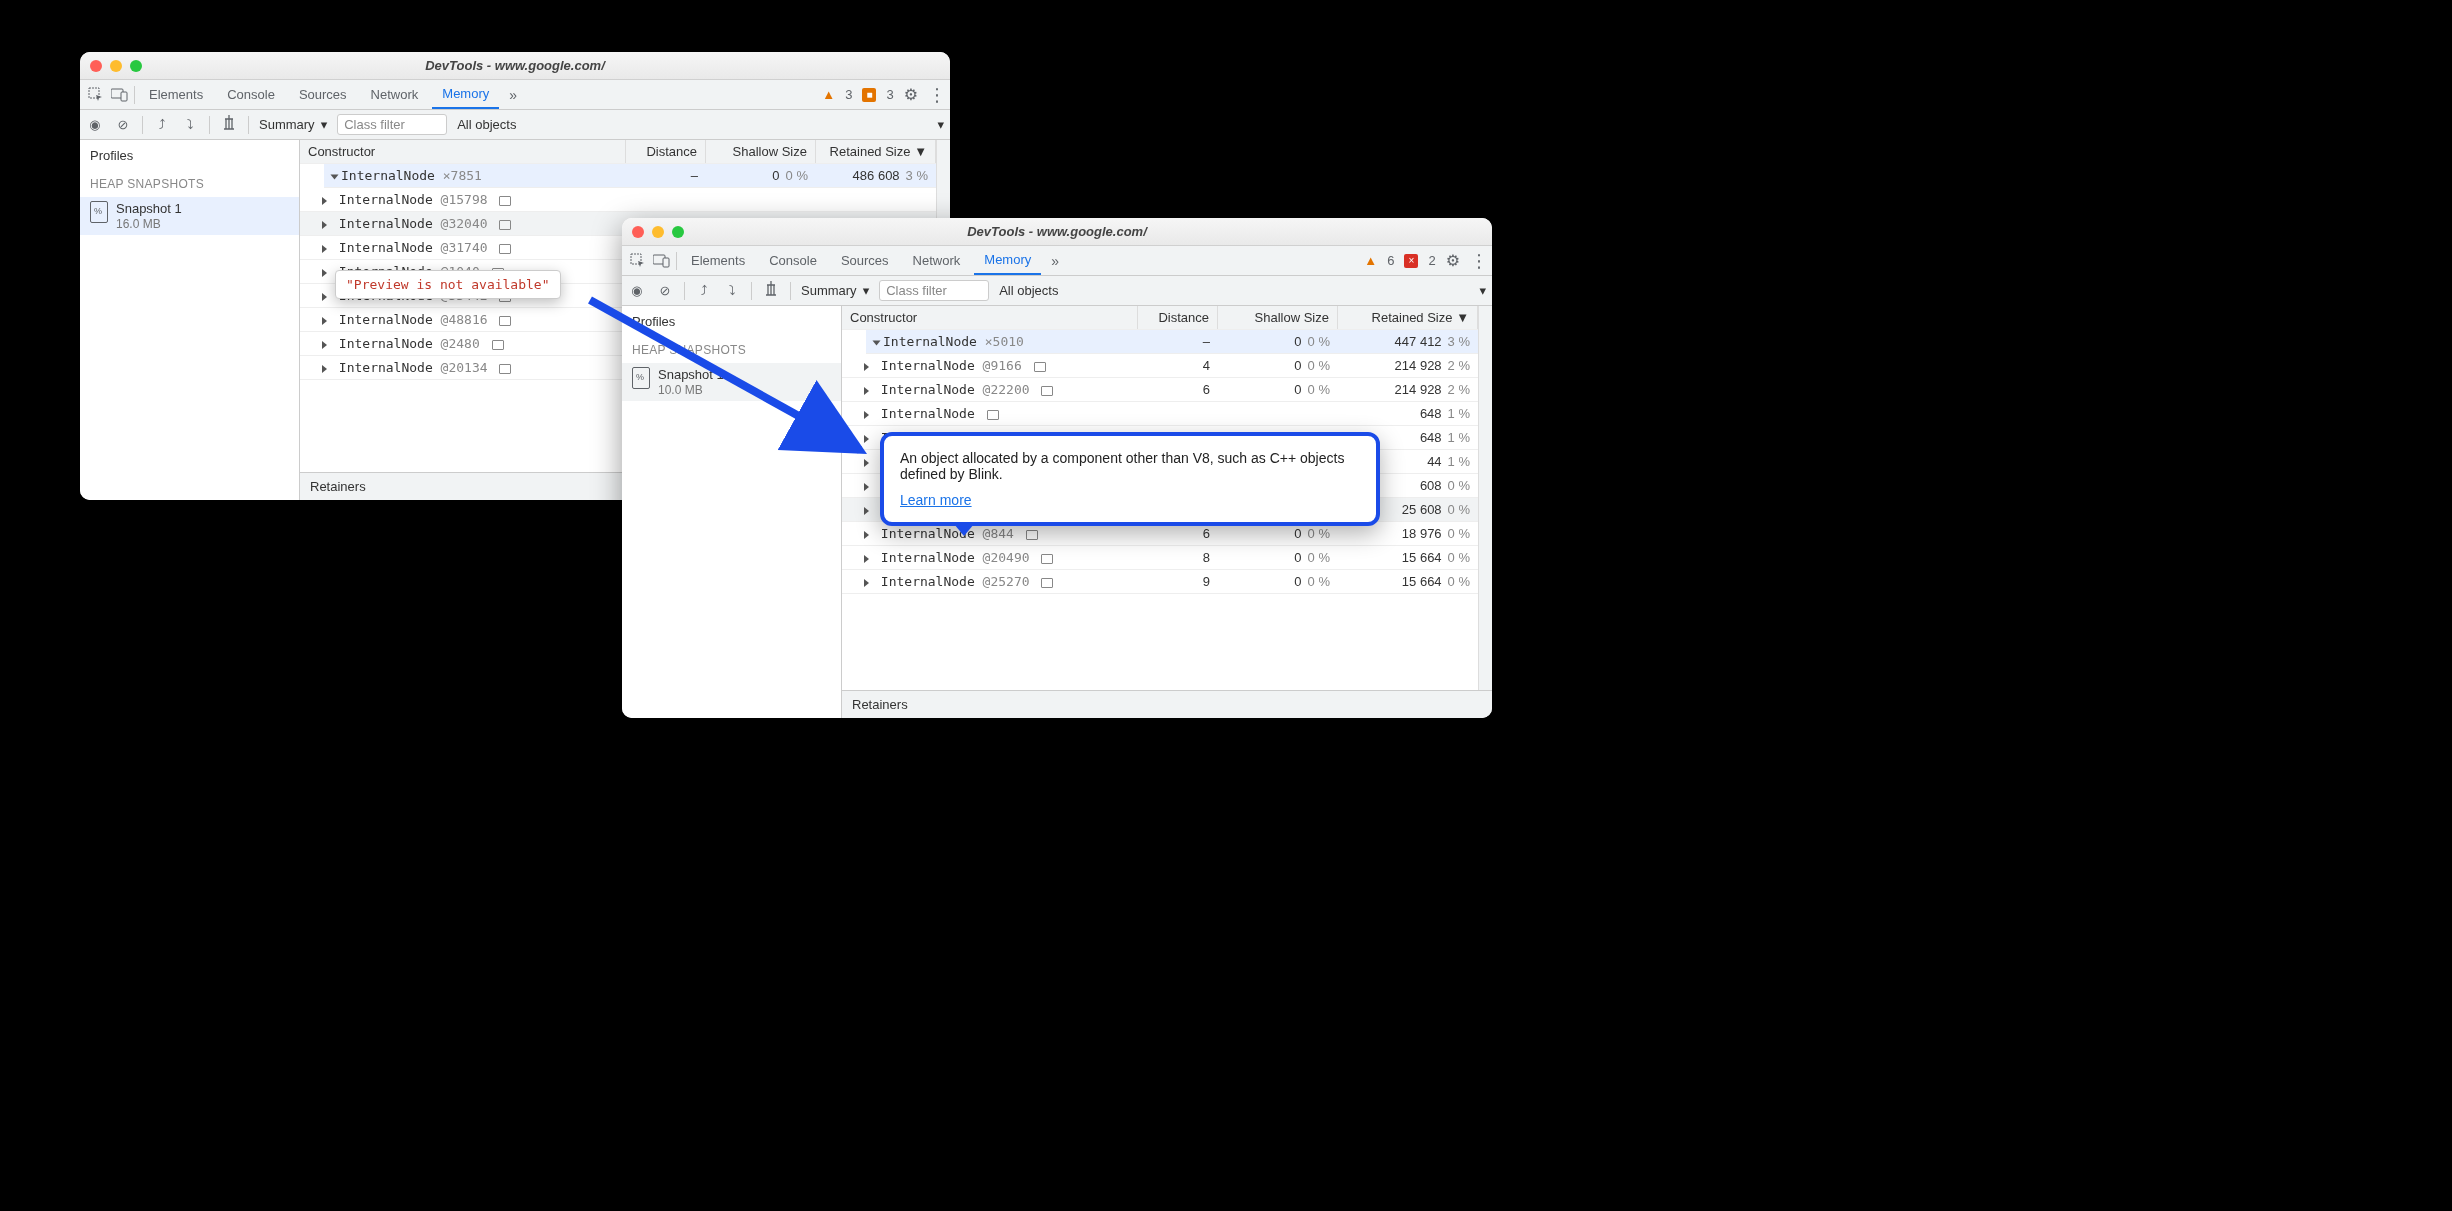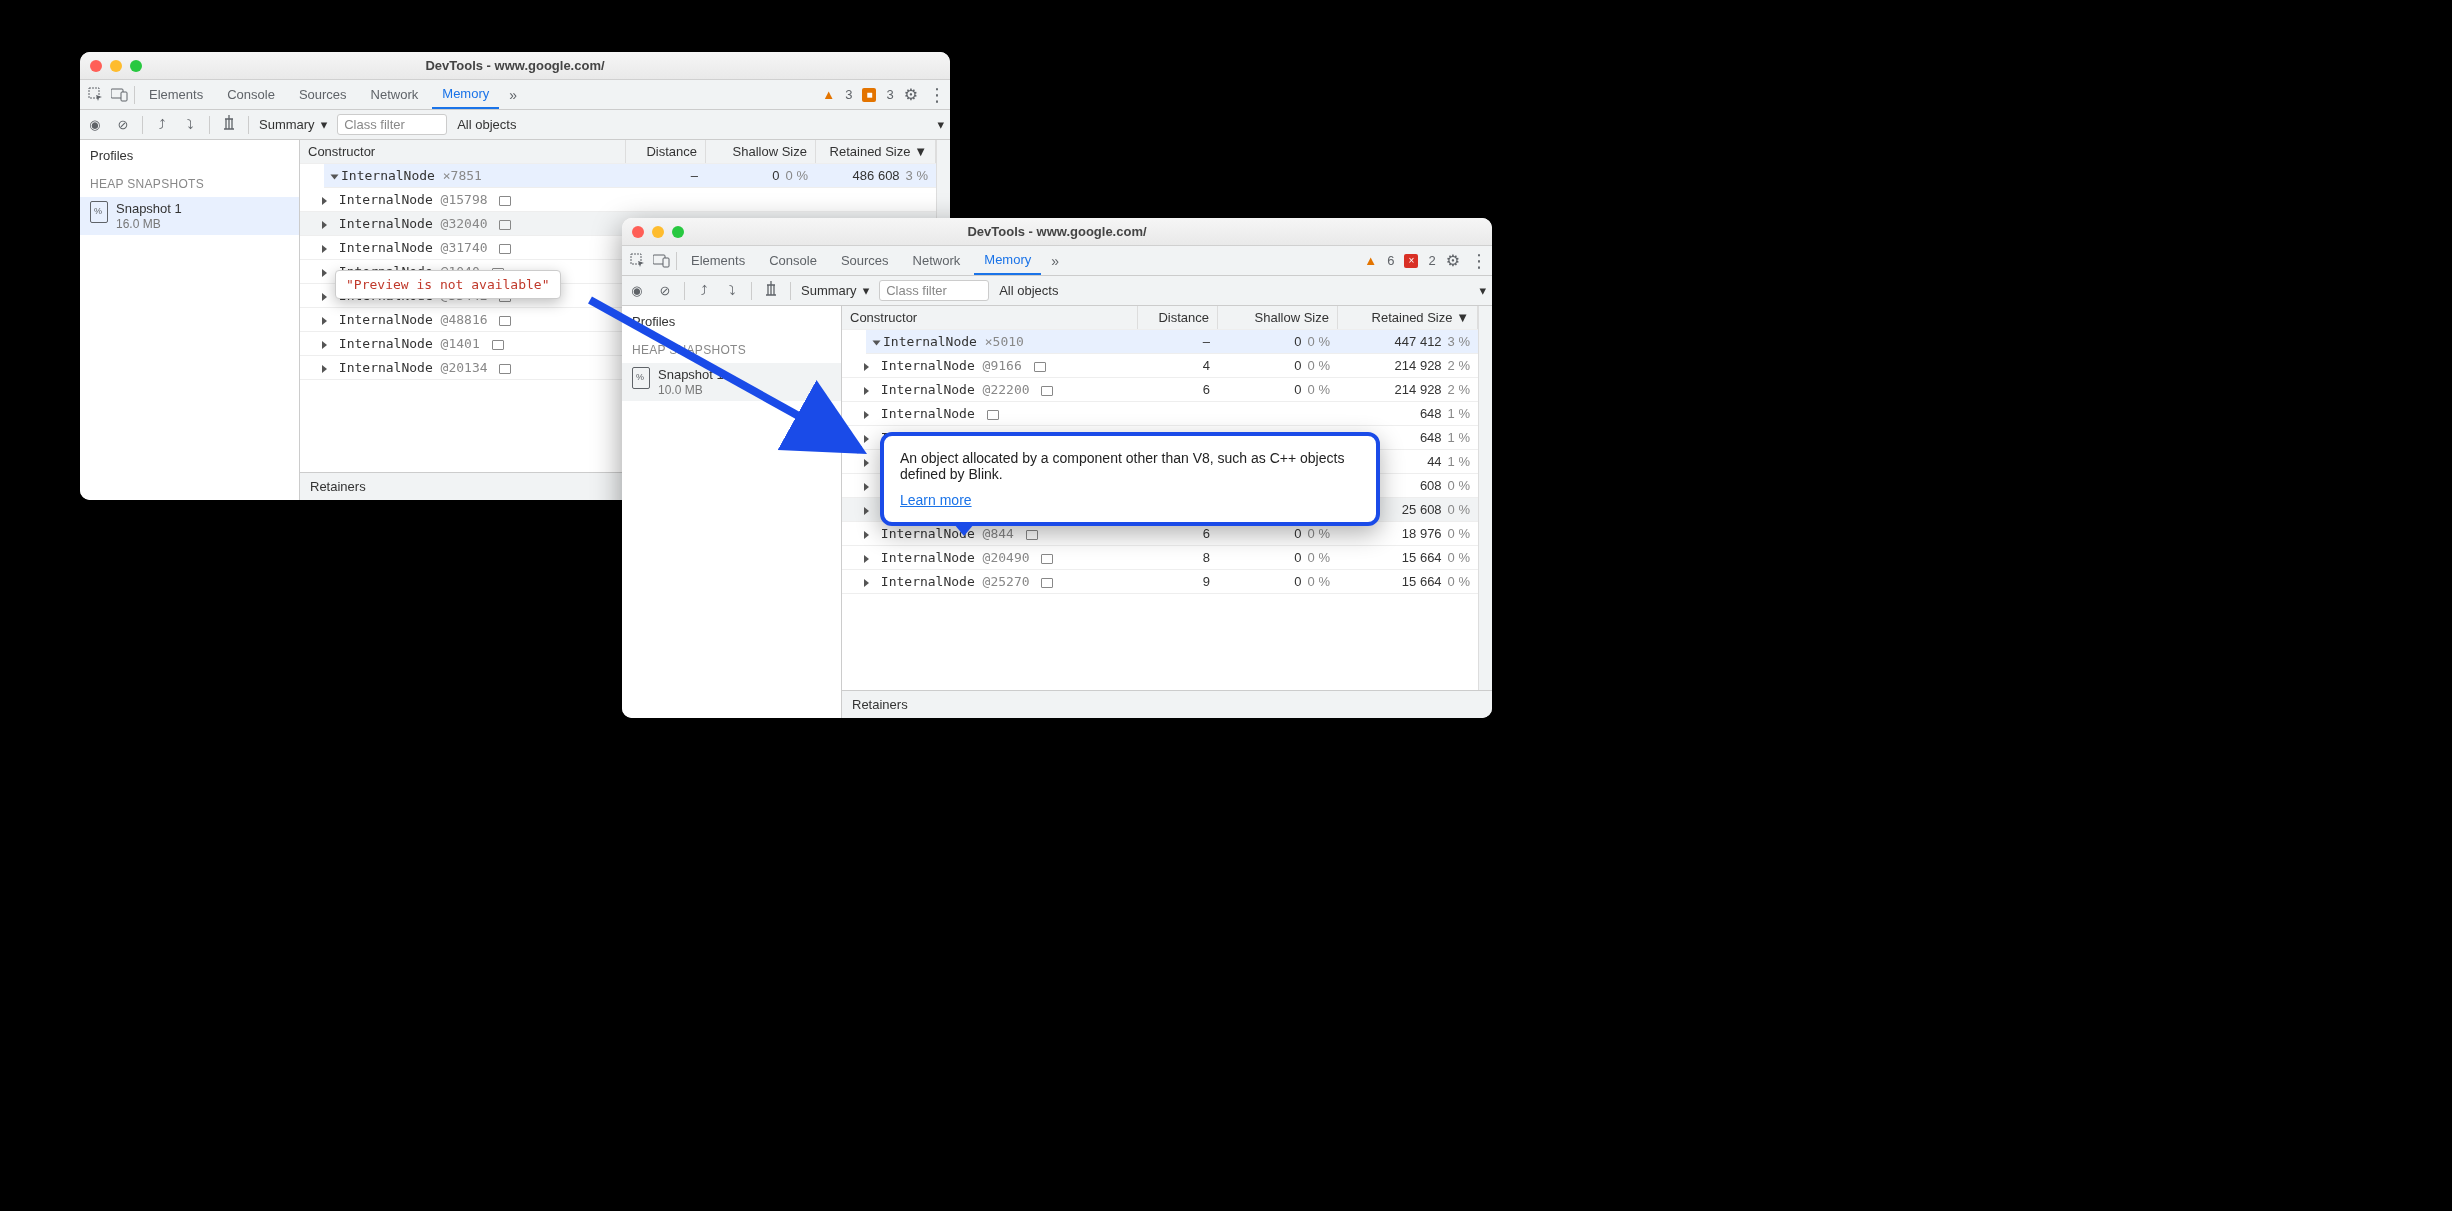--- a/index.html
+++ b/index.html
@@ -33,20 +33,21 @@
   }
   .traffic { display: flex; gap: 8px; }
   .tl { width: 12px; height: 12px; border-radius: 50%; }
   .tl.red { background:#ff5f57; }
   .tl.yellow { background:#febc2e; }
   .tl.green { background:#28c840; }
   .title {
     position: absolute; left:0; right:0; text-align:center;
     font-weight:600; color:#444; font-size:13px;
     pointer-events:none;
+    font-style:italic;
   }
   .tabstrip {
     display:flex; align-items:center; height:30px;
     border-bottom:1px solid #ccc; background:#f1f3f4;
     padding: 0 6px; gap:4px;
   }
   .tab-icon { width:20px; display:flex; justify-content:center; color:#5f6368; }
   .tab {
     padding: 6px 10px; color:#5f6368; cursor:default;
   }
@@ -294,21 +295,21 @@
       <span class="name">InternalNode</span> <span class="id">@48816</span>
       <span class="mono-ico"></span>
     </div>
                 <div class="num"></div>
                 <div class="num"></div>
                 <div class="num"></div>
               </div>
               <div class="grid-row">
                 <div class="tree" style="padding-left:22px">
       <span class="tri"></span>
-      <span class="name">InternalNode</span> <span class="id">@1401</span>
+      <span class="name">InternalNode</span> <span class="id">@2480</span>
       <span class="mono-ico"></span>
     </div>
                 <div class="num"></div>
                 <div class="num"></div>
                 <div class="num"></div>
               </div>
               <div class="grid-row">
                 <div class="tree" style="padding-left:22px">
       <span class="tri"></span>
       <span class="name">InternalNode</span> <span class="id">@20134</span>

